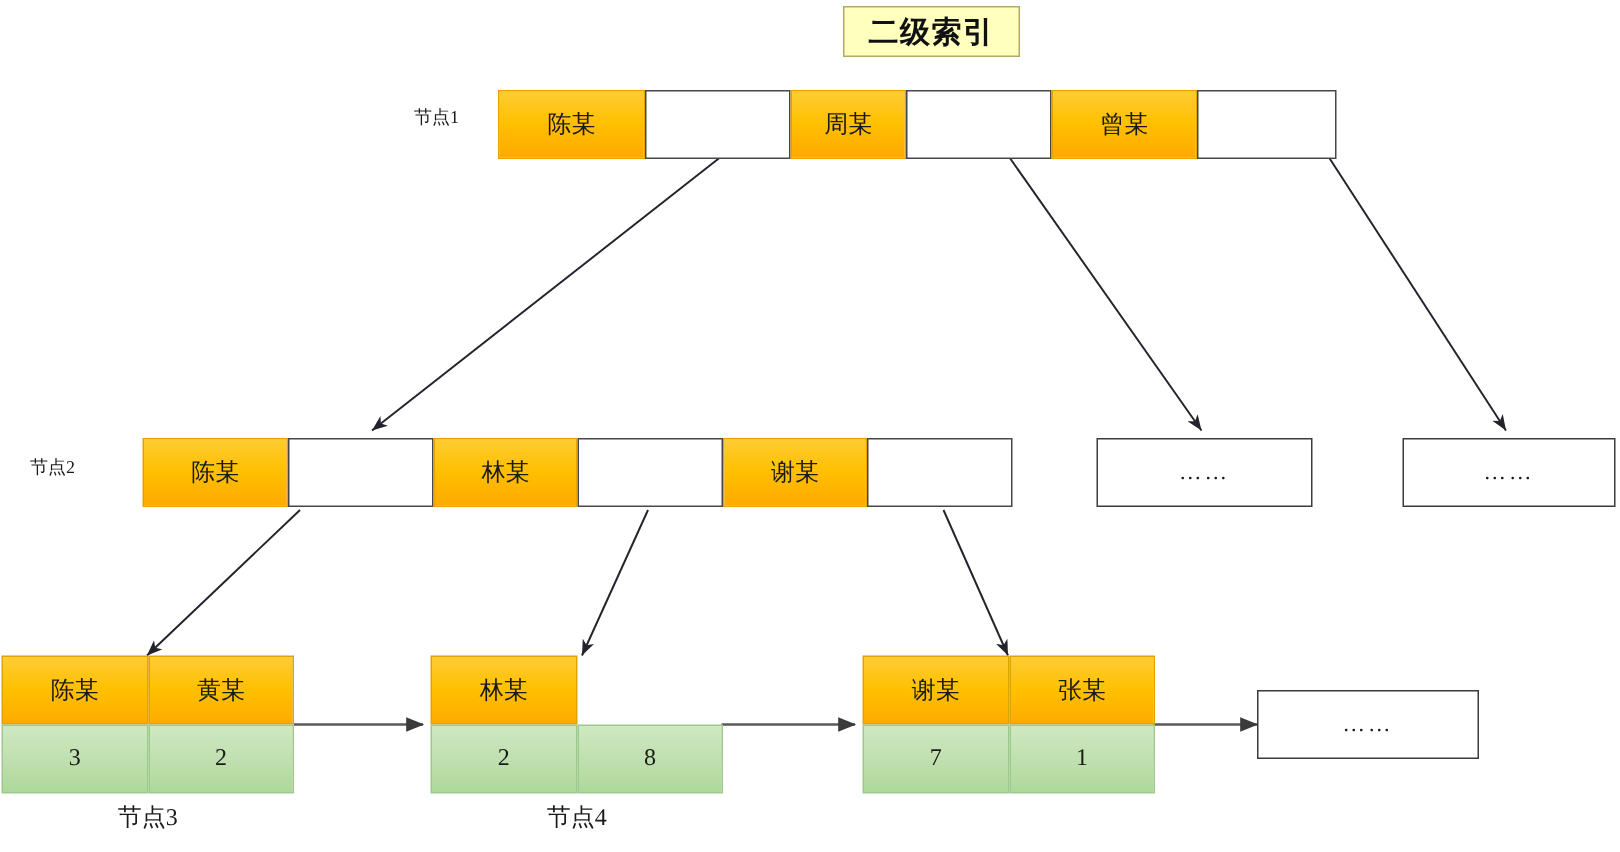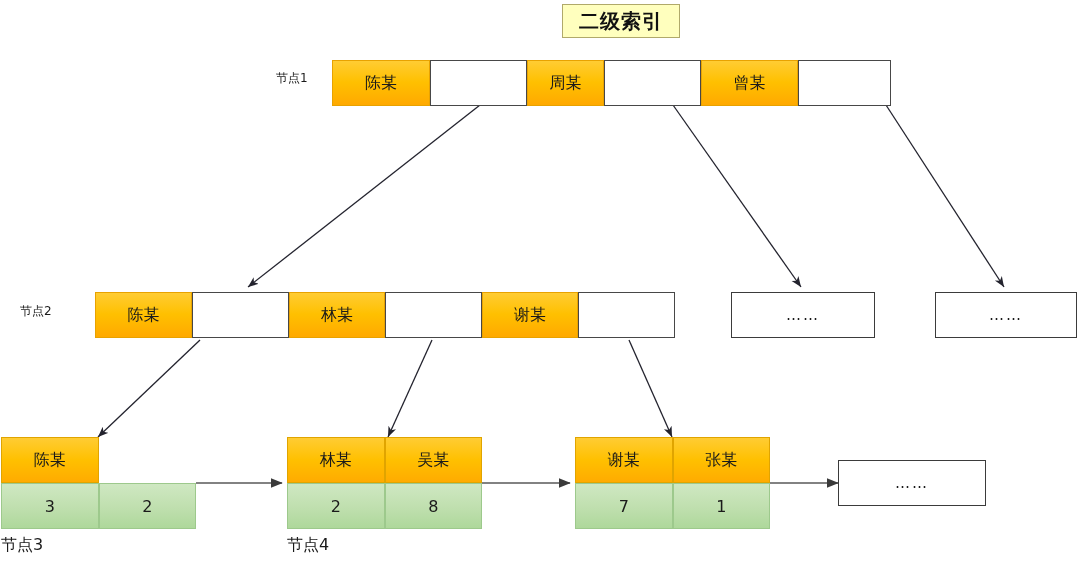--- a/index.html
+++ b/index.html
@@ -12,20 +12,21 @@
     height: 568px;
     position: relative;
     font-family: "DejaVu Sans", "Liberation Sans", sans-serif;
     overflow: hidden;
   }
   #stage {
     position: absolute;
     left: 0; top: 0;
     width: 1080px;
     height: 568px;
+    font-family: Liberation Serif, serif;
   }
   .abs { position: absolute; }
 
   
   .title-box {
     left: 562px; top: 4px;
     width: 118px; height: 34px;
     background: #ffffbe;
     border: 1.5px solid #b0a96a;
     display: flex;
@@ -104,20 +105,21 @@
   }
   .leaf-row.keys .leaf-cell {
     background: linear-gradient(180deg, #ffcc33 0%, #ffc000 50%, #ffab00 100%);
     border: 1px solid #e0a400;
   }
   .leaf-row.vals .leaf-cell {
     background: linear-gradient(180deg, #cfe8c2 0%, #bfdfae 55%, #aed89b 100%);
     border: 1px solid #9dc98c;
   }
   .leaf-label {
+    text-align: center;
     width: 195px;
     font-size: 16px;
     color: #1a1a1a;
     margin-top: 6px;
   }
 
   svg.edges {
     position: absolute;
     left: 0; top: 0;
     width: 1080px;
@@ -181,32 +183,32 @@
     <div class="idx-cell ptr" style="width:97px;"></div>
   </div>
 
   <div class="abs dots-box" style="left:731px; top:292px; width:144px; height:46px;">……</div>
 
   <div class="abs dots-box" style="left:935px; top:292px; width:142px; height:46px;">……</div>
 
   <div class="abs leaf" style="left:1px; top:437px;">
     <div class="leaf-row keys">
       <div class="leaf-cell">陈某</div>
+      <div class="leaf-cell">黄某</div>
     </div>
     <div class="leaf-row vals">
       <div class="leaf-cell">3</div>
       <div class="leaf-cell">2</div>
     </div>
     <div class="leaf-label">节点3</div>
   </div>
 
   <div class="abs leaf" style="left:287px; top:437px;">
     <div class="leaf-row keys">
       <div class="leaf-cell">林某</div>
-      <div class="leaf-cell">吴某</div>
     </div>
     <div class="leaf-row vals">
       <div class="leaf-cell">2</div>
       <div class="leaf-cell">8</div>
     </div>
     <div class="leaf-label">节点4</div>
   </div>
 
   <div class="abs leaf" style="left:575px; top:437px;">
     <div class="leaf-row keys">

